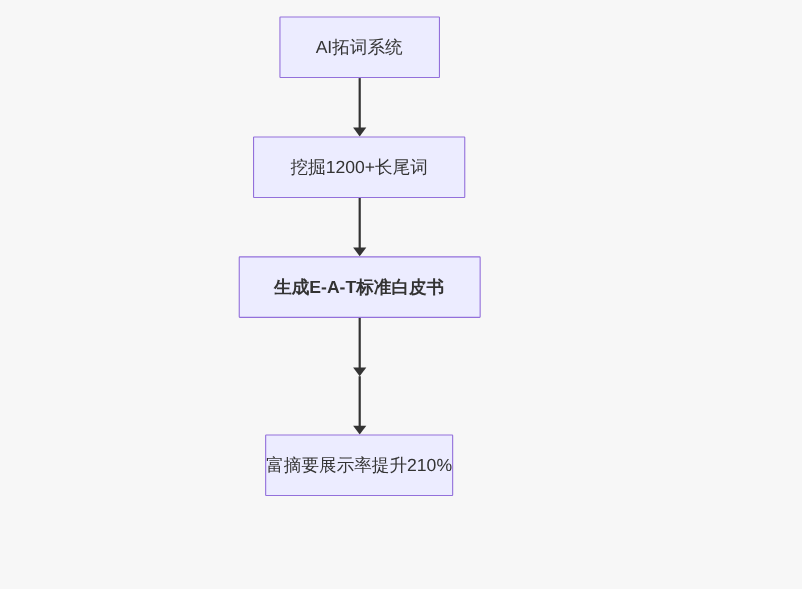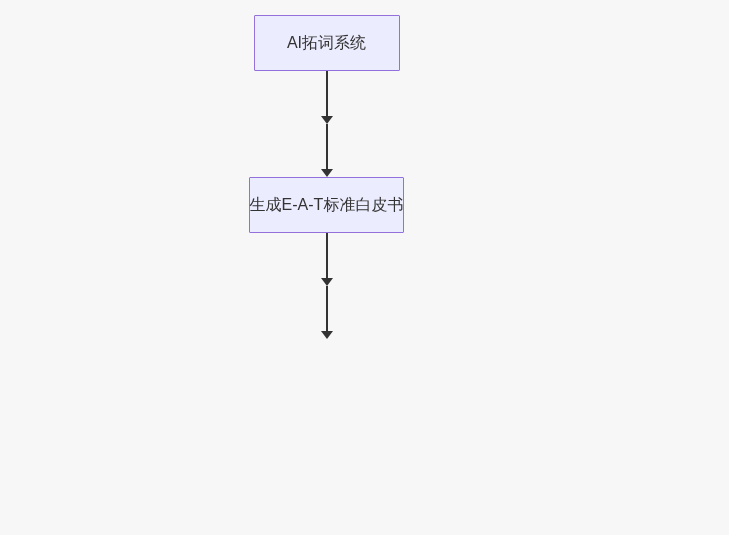--- a/index.html
+++ b/index.html
@@ -71,20 +71,23 @@
 
     <div class="node">
       <span>AI拓词系统</span>
     </div>
 
     <div class="arrow">
       <div class="shaft"></div>
       <div class="head"></div>
     </div>
 
+    <div class="node">
+      <span>挖掘1200+长尾词</span>
+    </div>
 
     <div class="arrow">
       <div class="shaft"></div>
       <div class="head"></div>
     </div>
 
     <div class="node">
       <span>生成E-A-T标准白皮书</span>
     </div>
 
@@ -92,15 +95,18 @@
       <div class="shaft"></div>
       <div class="head"></div>
     </div>
 
 
     <div class="arrow">
       <div class="shaft"></div>
       <div class="head"></div>
     </div>
 
+    <div class="node">
+      <span>富摘要展示率提升210%</span>
+    </div>
 
   </div>
 </div>
 
 </body></html>

